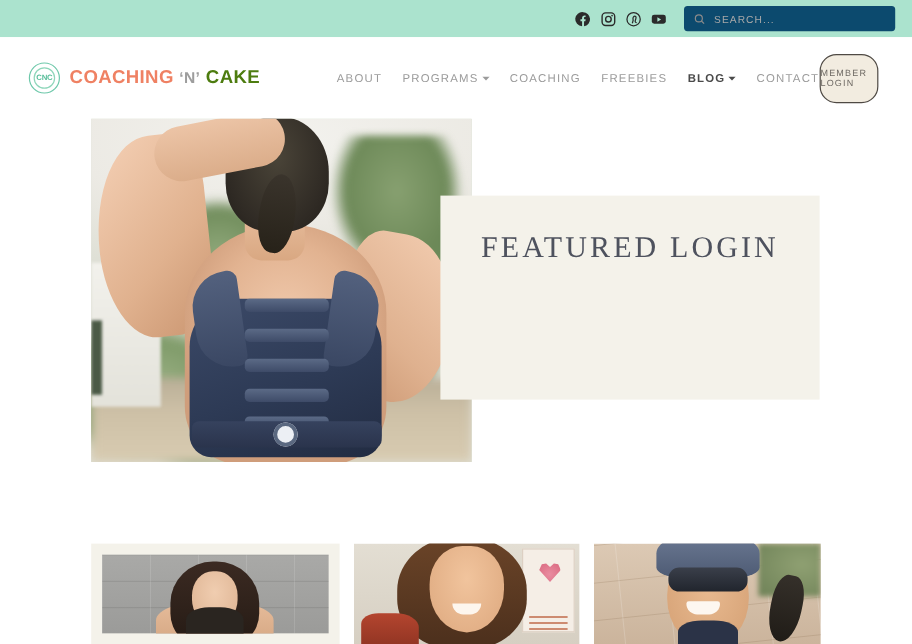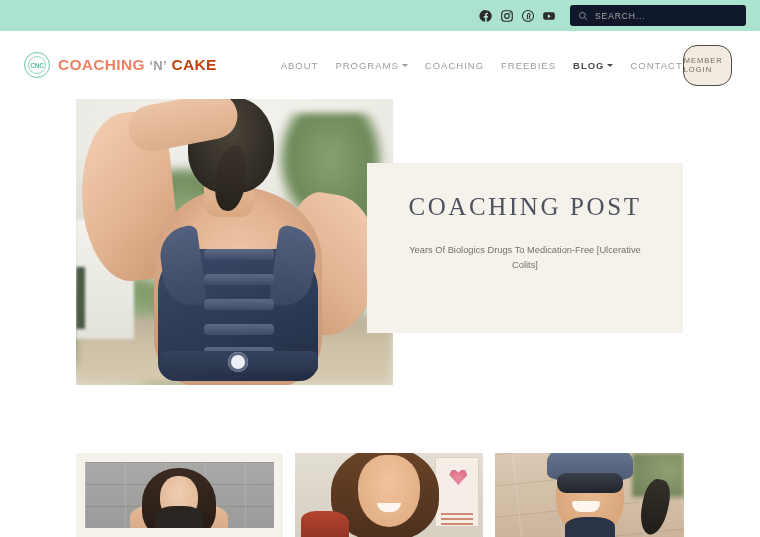--- a/index.html
+++ b/index.html
@@ -22,21 +22,21 @@
   .social-row { display: flex; align-items: center; gap: 7px; margin-right: 14px; }
   .social-icon {
     width: 14px; height: 14px;
     display: flex; align-items: center; justify-content: center;
     color: #2b2b2b;
   }
   .social-icon svg { width: 14px; height: 14px; display: block; }
 
   .searchbox {
     width: 176px; height: 21px;
-    background: #0f172a;
+    background: #0c4a6e;
     border-radius: 3px;
     display: flex;
     align-items: center;
     padding: 0 8px;
     gap: 7px;
   }
   .search-icon { width: 10px; height: 10px; color: #8a8a8a; flex: none; }
   .search-icon svg { width: 10px; height: 10px; display: block; }
   .search-input {
     border: none; outline: none; background: transparent;
@@ -79,21 +79,21 @@
     border-radius: 50%;
   }
   .brand-text {
     font-size: 15.5px;
     letter-spacing: 0.3px;
     font-weight: bold;
     white-space: nowrap;
   }
   .brand-text .w1 { color: #ef8163; }
   .brand-text .w2 { color: #9d9d9d; font-size: 13px; }
-  .brand-text .w3 { color: #c2410c; }
+  .brand-text .w3 { color: #4d7c0f; }
 
   .mainnav {
     display: flex;
     align-items: center;
     gap: 17px;
     margin-left: 64px;
   }
   .navitem {
     font-size: 9.5px;
     letter-spacing: 1px;
@@ -514,22 +514,21 @@
         <i></i>
         <i></i>
         <i></i>
         <i></i>
     </div>
     <div class="ph-band"></div>
     <div class="ph-logo"></div>
   </div>
 
   <div class="featured-panel">
-    <div class="featured-title">COACHING POST</div>
-    <div class="featured-sub">Years Of Biologics Drugs To Medication-Free [Ulcerative Colits]</div>
+    <div class="featured-title">FEATURED LOGIN</div>
   </div>
 </div>
 
 <div class="grid">
 
   <div class="card framed">
     <div class="card-photo">
       <div class="c1-bg"></div>
       <div class="c1-brick"></div>
       <div class="c1-shoulders"></div>

